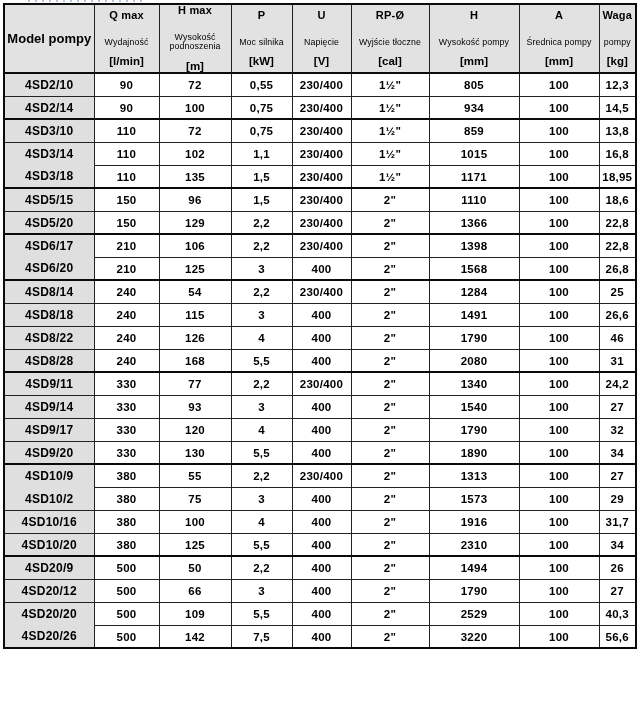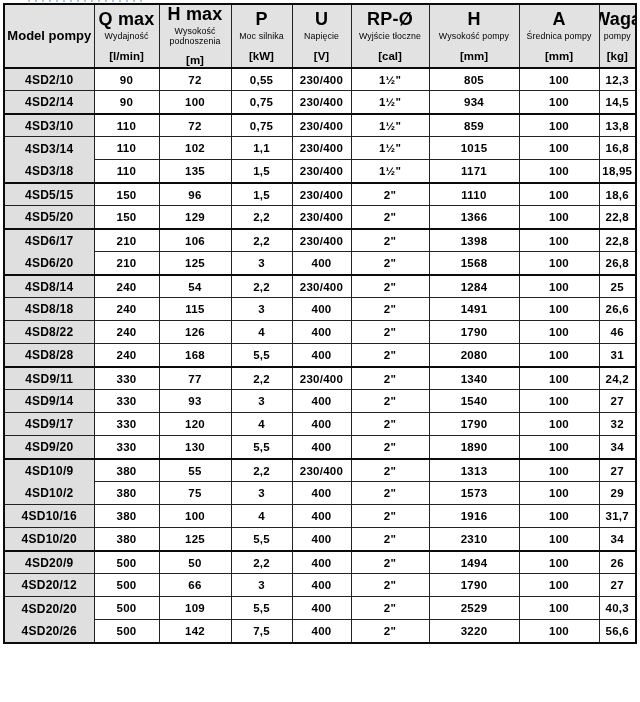--- a/index.html
+++ b/index.html
@@ -42,22 +42,22 @@
   thead th{
     background:var(--header_bg);
     height:50px;
     border-bottom:2.2px solid var(--border_thick);
     font-weight:700;
   }
   .hwrap{
     display:flex;flex-direction:column;justify-content:center;align-items:center;
     height:100%;line-height:1.08;
   }
-  .h-main{font-size:18px;font-weight:700;letter-spacing:.2px;}
-  .h-sub{font-size:8.8px;font-weight:400;letter-spacing:.1px;margin-top:3px;}
+  .h-main{font-size:11px;font-weight:700;letter-spacing:.2px;}
+  .h-sub{font-size:8.8px;font-weight:400;letter-spacing:.1px;margin-top:16px;}
   .h-unit{font-size:11.5px;font-weight:700;margin-top:8px;}
   .h-model{font-size:13px;font-weight:700;}
   tbody td{
     height:23px;
     background:#ffffff;
     font-size:11.5px;
     font-weight:700;
     letter-spacing:.25px;
   }
   tbody td.model{

